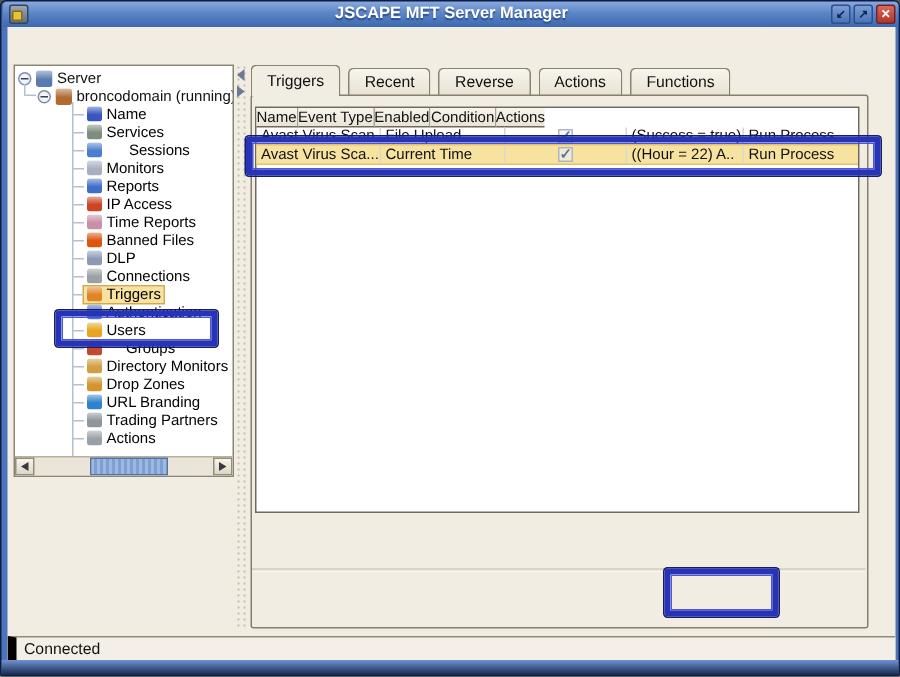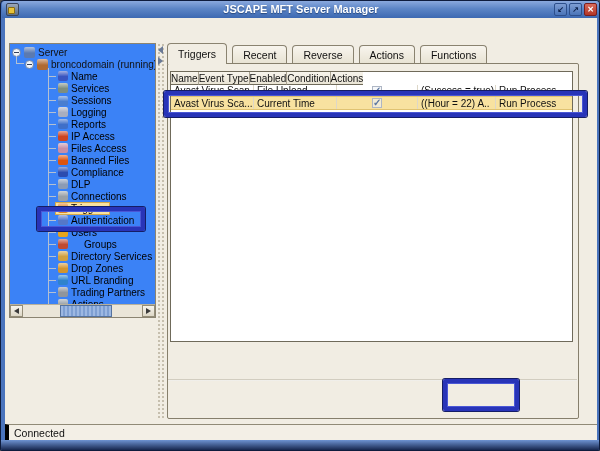--- a/index.html
+++ b/index.html
@@ -26,21 +26,21 @@
   .win-btn[data-name="close-icon"]{background:linear-gradient(#d96a5a,#b23527);border-color:#7a1f1f;color:#fff;}
 
   
   .body{position:absolute;left:4px;top:17px;width:592px;height:424px;background:#f1ede3;overflow:hidden;}
 
   .menubar{position:absolute;left:0;top:0;width:592px;height:20px;background:#f4f0e8;
     border-bottom:1px solid #d2ccbd;display:flex;align-items:center;gap:14px;padding-left:7px;}
   .menu-item{font-size:11px;color:#111;}
 
   
-  .tree-panel{position:absolute;left:4px;top:25px;width:147px;height:275px;background:#3b82f6;
+  .tree-panel{position:absolute;left:4px;top:25px;width:147px;height:275px;background:#ffffff;
     border:1px solid #8b8471;overflow:hidden;}
   .tree-row{position:absolute;display:flex;align-items:center;gap:3px;height:12px;font-size:10px;color:#111;white-space:nowrap;}
   .tree-root{left:2px;top:2px;}
   .tree-domain{left:15px;top:14px;}
   .handle{width:9px;height:9px;border:1px solid #8090a8;border-radius:50%;
     background:radial-gradient(#ffffff,#dde5f0);position:relative;flex:0 0 9px;}
   .handle::after{content:"";position:absolute;left:1px;right:1px;top:3px;height:1px;background:#33405c;}
   .node-icon{width:11px;height:11px;border-radius:2px;flex:0 0 11px;
     background-image:linear-gradient(rgba(255,255,255,.55),rgba(255,255,255,0) 55%);}
   .tree-items{position:absolute;left:0;top:26px;right:0;list-style:none;margin:0;padding:0;}
@@ -99,21 +99,21 @@
   
   .btn{position:absolute;height:21px;background:linear-gradient(#fdfbf6,#eee9dc 45%,#e2dccb);
     border:1px solid #8f8872;border-radius:4px;font-size:10.5px;color:#111;
     display:flex;align-items:center;justify-content:center;box-shadow:inset 0 1px 0 #fff;padding:0;}
   .btn.disabled{color:#b5ad99;border-color:#b9b29e;background:linear-gradient(#f8f5ee,#ece7d9);}
   .hr-sep{position:absolute;left:163px;top:361px;width:409px;height:2px;
     background:linear-gradient(#c3bcab,#ffffff);z-index:2;}
 
   
   .statusbar{position:absolute;left:0;top:406px;width:592px;height:18px;background:#f3efe6;
-    border-top:1px solid #908a77;border-left:4px solid #000000;border-bottom:1px solid #fff;
+    border-top:1px solid #908a77;border-left:6px solid #000000;border-bottom:1px solid #fff;
     display:flex;align-items:center;padding-left:5px;font-size:10.5px;color:#111;}
 
   .frame-bottom{position:absolute;left:0;bottom:0;width:600px;height:10px;
     background:linear-gradient(#6e93d2,#17274f);}
 
   
   .annot{position:absolute;border:4px solid var(--annotation);border-radius:2px;
     box-shadow:0 0 0 1px #151d66, inset 0 0 0 1px #4a57d6;z-index:50;pointer-events:none;}
   .annot.a-triggers{left:32px;top:189px;width:108px;height:24px;}
   .annot.a-row{left:159px;top:73px;width:423px;height:26px;}
@@ -166,59 +166,53 @@
               <span>Name</span>
             </span>
           </li>
           <li data-name="tree-item">
             <span class="lbl" style="display:flex;align-items:center;gap:3px">
               <span class="item-icon" data-name="services-icon" style="background-color: rgb(126, 142, 126);"></span>
               <span>Services</span>
             </span>
           </li>
           <li data-name="tree-item">
-            <span class="lbl" style="display:flex;align-items:flex-end;gap:3px">
+            <span class="lbl" style="display:flex;align-items:flex-start;gap:18px">
               <span class="item-icon" data-name="sessions-icon" style="background-color: rgb(74, 126, 208);"></span>
               <span>Sessions</span>
             </span>
           </li>
           <li data-name="tree-item">
             <span class="lbl" style="display:flex;align-items:center;gap:3px">
               <span class="item-icon" data-name="logging-icon" style="background-color: rgb(169, 174, 192);"></span>
-              <span>Logging</span>
+              <span>Monitors</span>
             </span>
           </li>
           <li data-name="tree-item">
             <span class="lbl" style="display:flex;align-items:center;gap:3px">
               <span class="item-icon" data-name="reports-icon" style="background-color: rgb(63, 111, 200);"></span>
               <span>Reports</span>
             </span>
           </li>
           <li data-name="tree-item">
             <span class="lbl" style="display:flex;align-items:center;gap:3px">
               <span class="item-icon" data-name="ip-access-icon" style="background-color: rgb(204, 68, 34);"></span>
               <span>IP Access</span>
             </span>
           </li>
           <li data-name="tree-item">
             <span class="lbl" style="display:flex;align-items:center;gap:3px">
               <span class="item-icon" data-name="time-access-icon" style="background-color: rgb(200, 143, 166);"></span>
-              <span>Files Access</span>
+              <span>Time Reports</span>
             </span>
           </li>
           <li data-name="tree-item">
             <span class="lbl" style="display:flex;align-items:center;gap:3px">
               <span class="item-icon" data-name="banned-files-icon" style="background-color: rgb(221, 85, 17);"></span>
               <span>Banned Files</span>
-            </span>
-          </li>
-          <li data-name="tree-item">
-            <span class="lbl" style="display:flex;align-items:center;gap:3px">
-              <span class="item-icon" data-name="compliance-icon" style="background-color: rgb(44, 76, 176);"></span>
-              <span>Compliance</span>
             </span>
           </li>
           <li data-name="tree-item">
             <span class="lbl" style="display:flex;align-items:center;gap:3px">
               <span class="item-icon" data-name="dlp-icon" style="background-color: rgb(140, 155, 181);"></span>
               <span>DLP</span>
             </span>
           </li>
           <li data-name="tree-item">
             <span class="lbl" style="display:flex;align-items:center;gap:3px">
@@ -246,21 +240,21 @@
           </li>
           <li data-name="tree-item">
             <span class="lbl" style="display:flex;align-items:center;gap:16px">
               <span class="item-icon" data-name="groups-icon" style="background-color: rgb(192, 74, 48);"></span>
               <span>Groups</span>
             </span>
           </li>
           <li data-name="tree-item">
             <span class="lbl" style="display:flex;align-items:center;gap:3px">
               <span class="item-icon" data-name="directory-monitors-icon" style="background-color: rgb(208, 160, 64);"></span>
-              <span>Directory Services</span>
+              <span>Directory Monitors</span>
             </span>
           </li>
           <li data-name="tree-item">
             <span class="lbl" style="display:flex;align-items:center;gap:3px">
               <span class="item-icon" data-name="drop-zones-icon" style="background-color: rgb(211, 149, 47);"></span>
               <span>Drop Zones</span>
             </span>
           </li>
           <li data-name="tree-item">
             <span class="lbl" style="display:flex;align-items:center;gap:3px">

